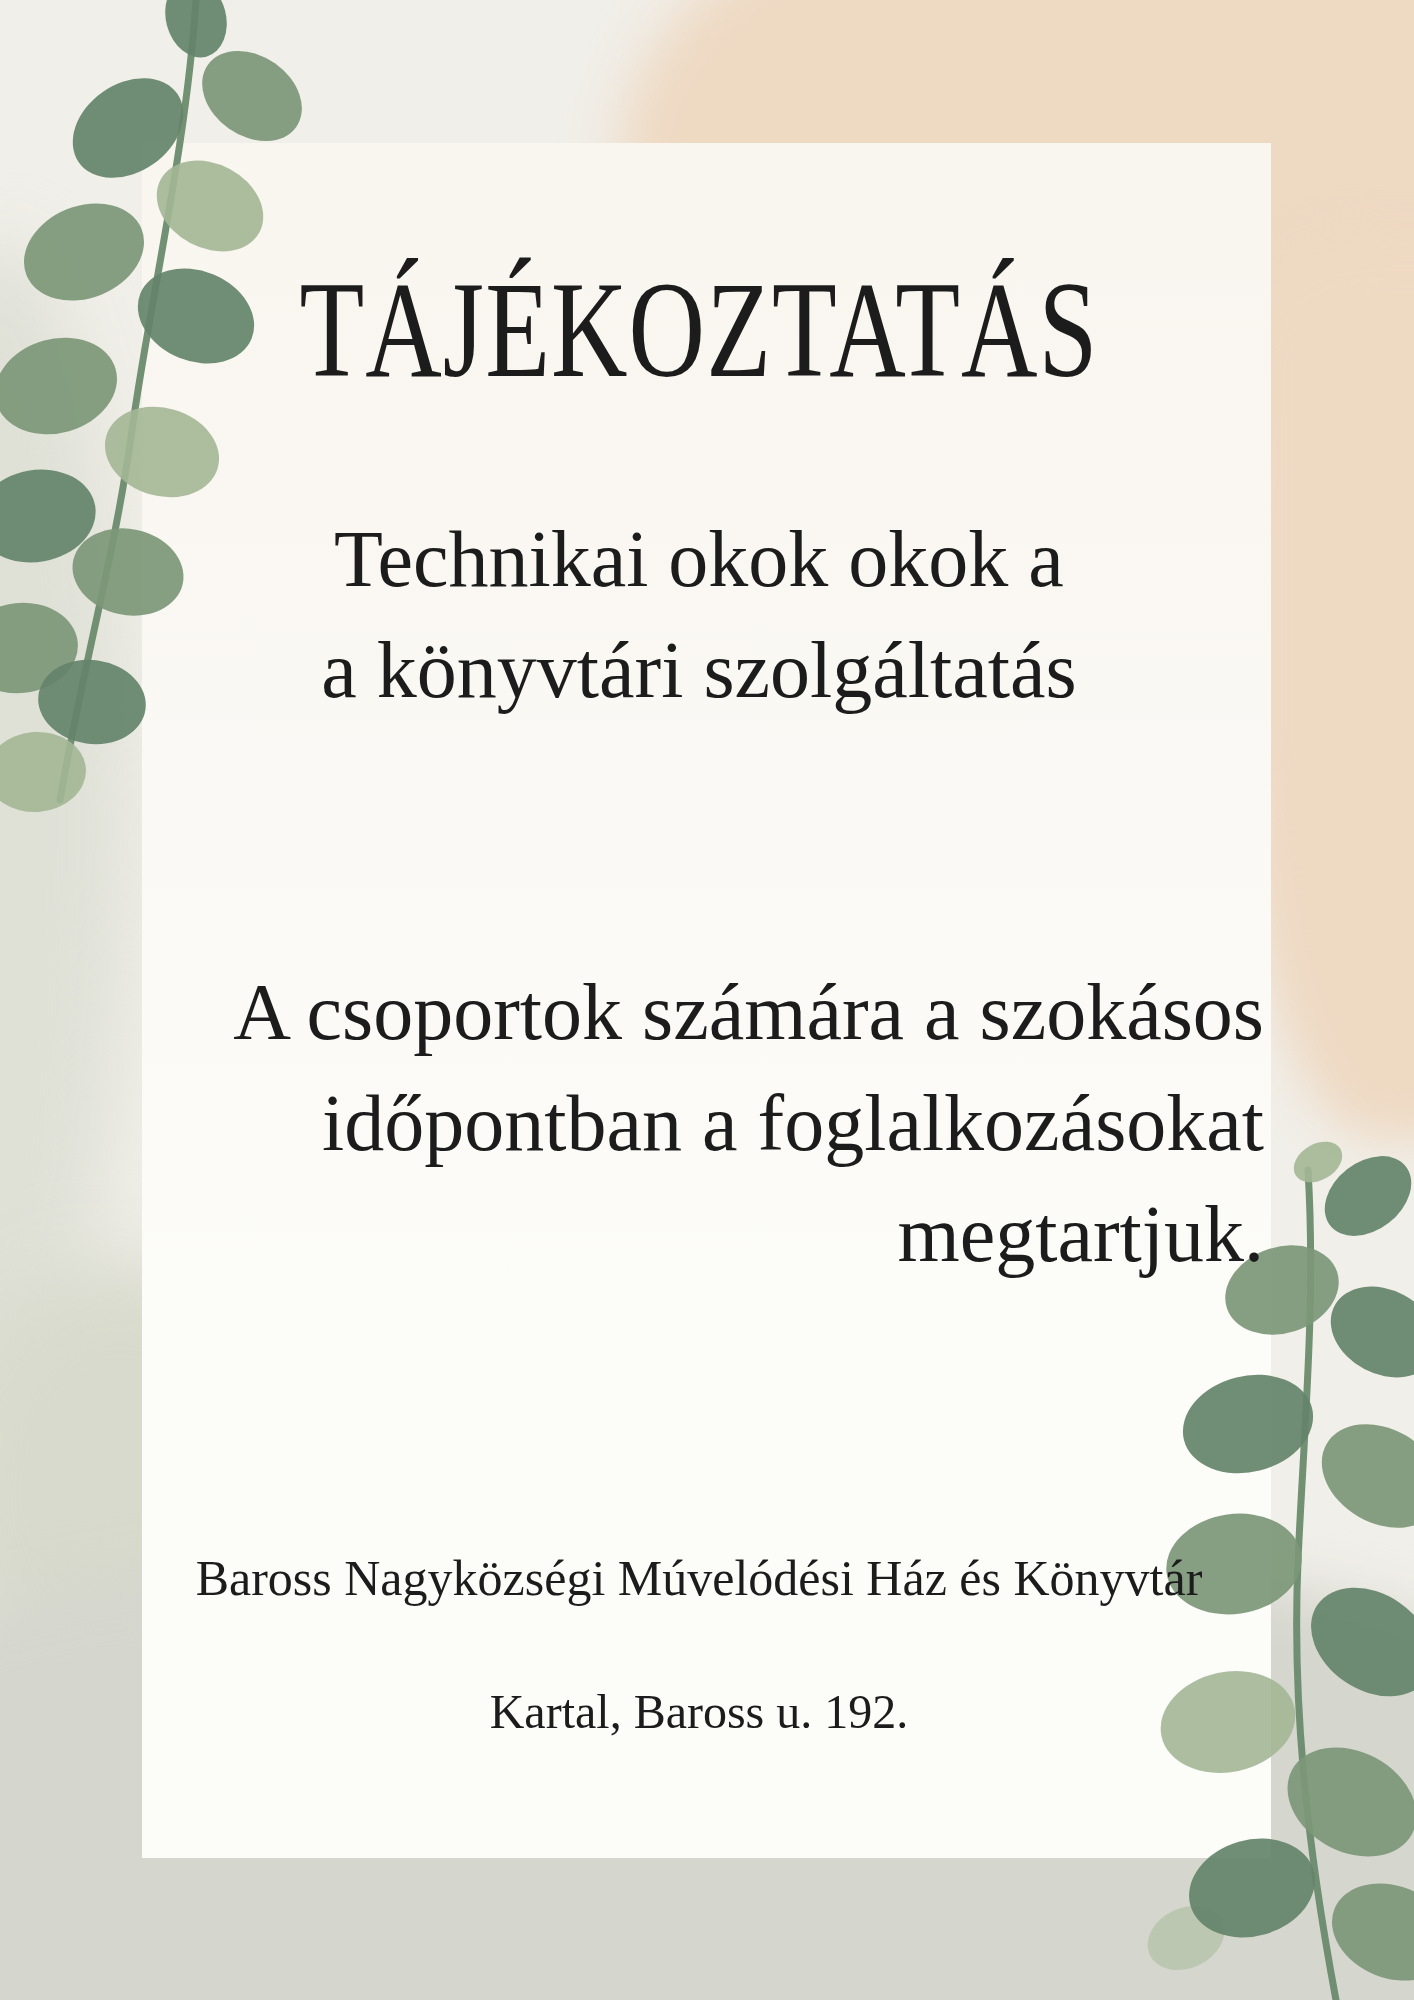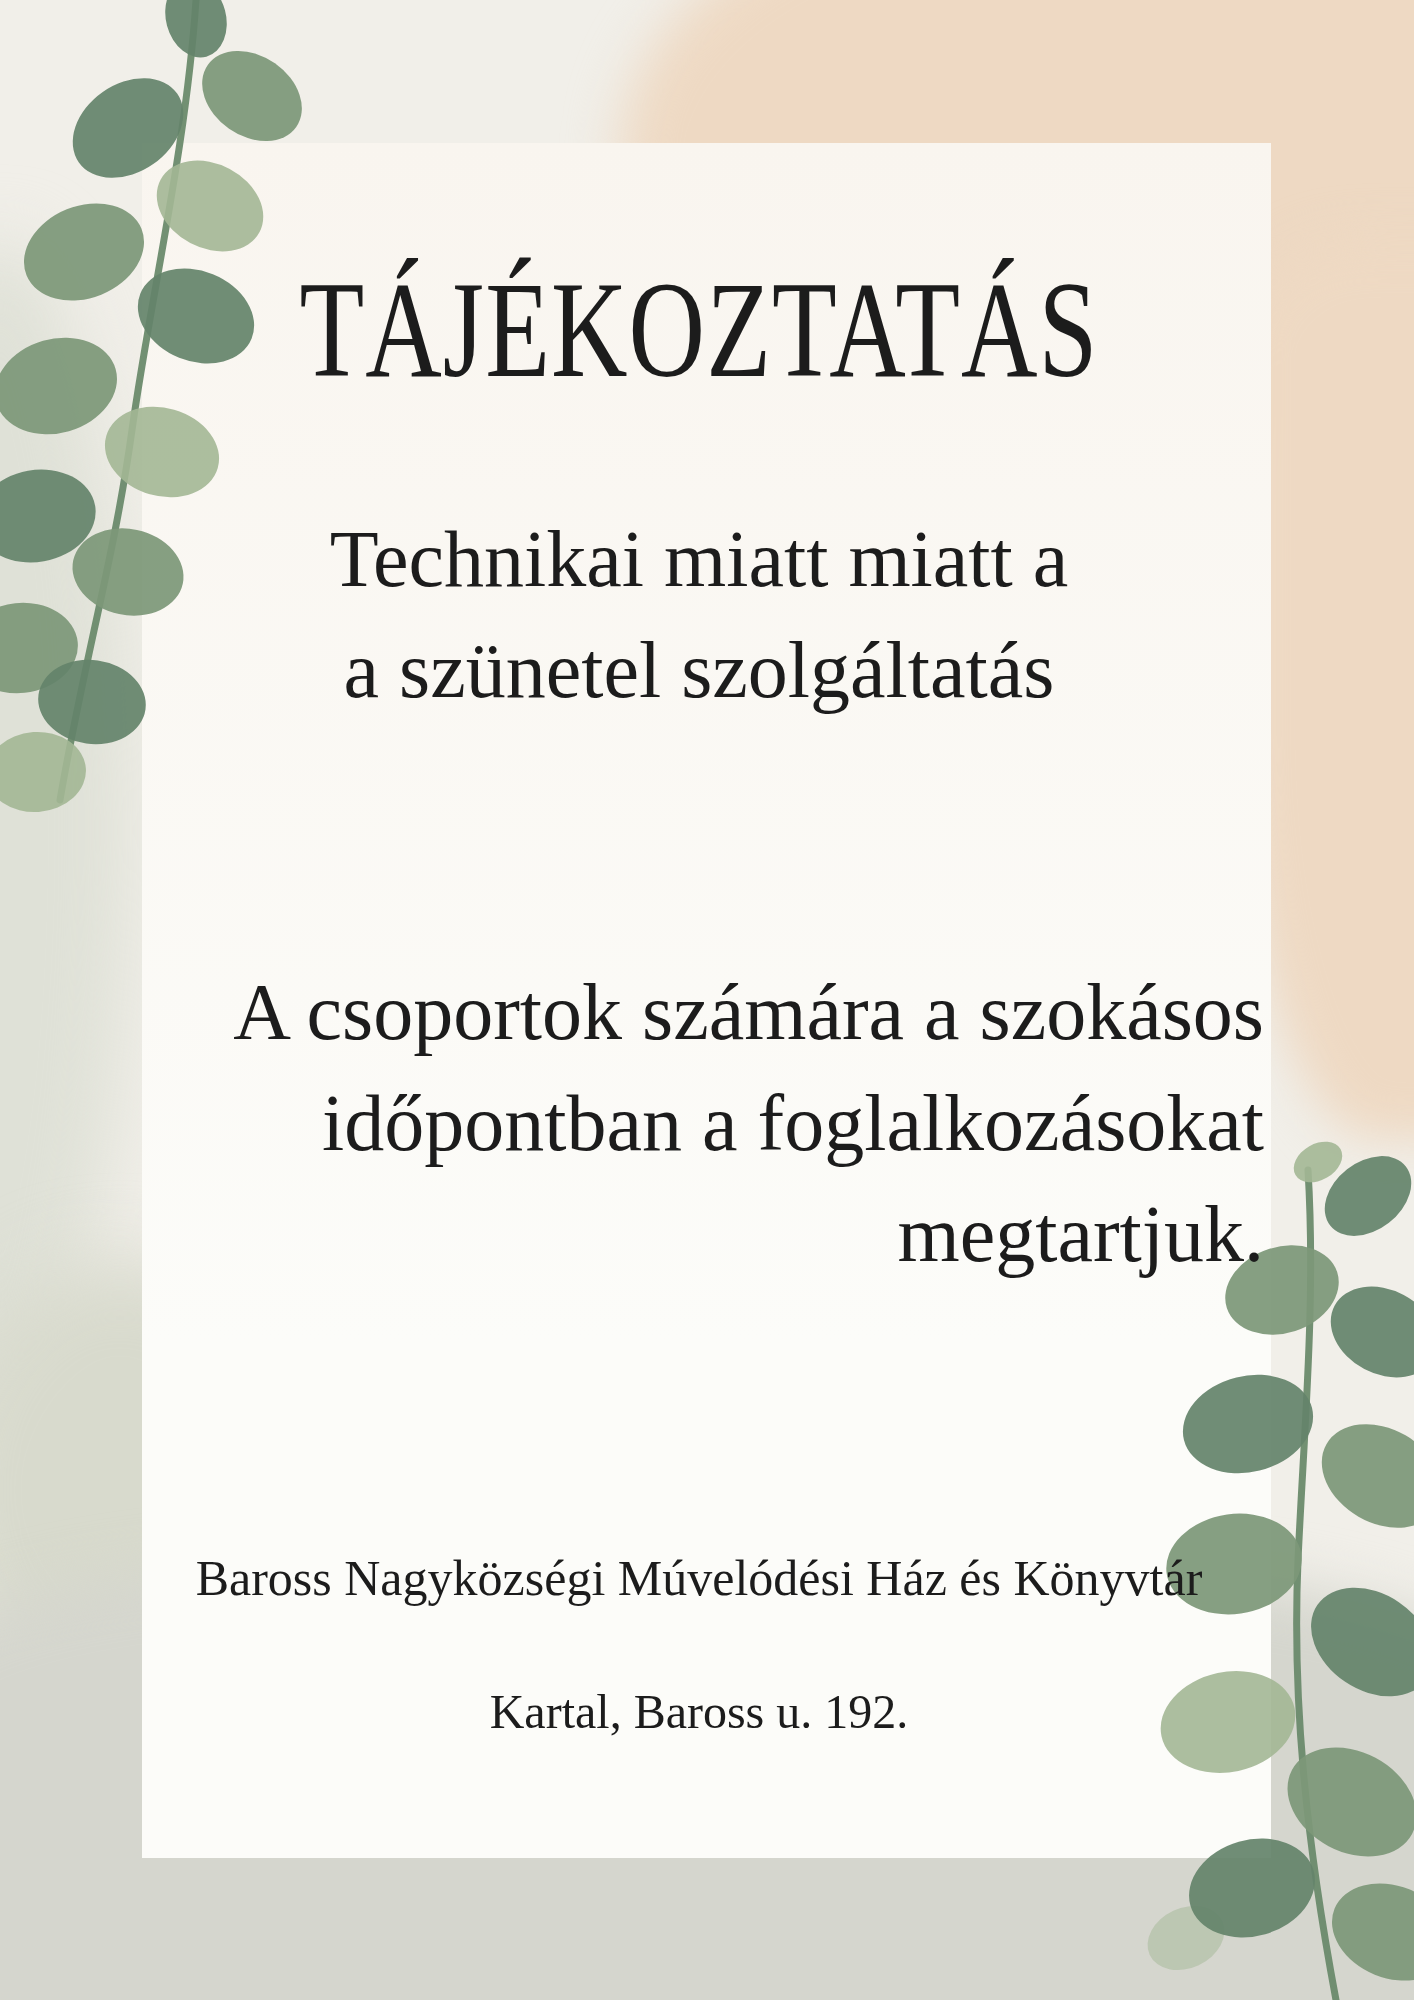--- a/index.html
+++ b/index.html
@@ -119,22 +119,22 @@
       <ellipse class="leaf-b" cx="1252" cy="1888" rx="64" ry="48" transform="rotate(-16 1252 1888)"></ellipse>
       <ellipse class="leaf-a" cx="1392" cy="1932" rx="62" ry="46" transform="rotate(22 1392 1932)"></ellipse>
     </g>
   </svg>
 
   <h1 class="textblock poster-title" style="margin:0;position:absolute;">
     <span class="stretch">TÁJÉKOZTATÁS</span>
   </h1>
 
   <div class="textblock para para-1">
-    <div>Technikai miatt miatt a</div>
-    <div>a szünetel szolgáltatás</div>
+    <div>Technikai okok okok a</div>
+    <div>a könyvtári szolgáltatás</div>
   </div>
 
   <div class="textblock para para-2">
     <div>A csoportok számára a szokásos</div>
     <div>időpontban a foglalkozásokat</div>
     <div>megtartjuk.</div>
   </div>
 
 
   <div class="textblock org">Baross Nagyközségi Múvelódési Ház és Könyvtár</div>

